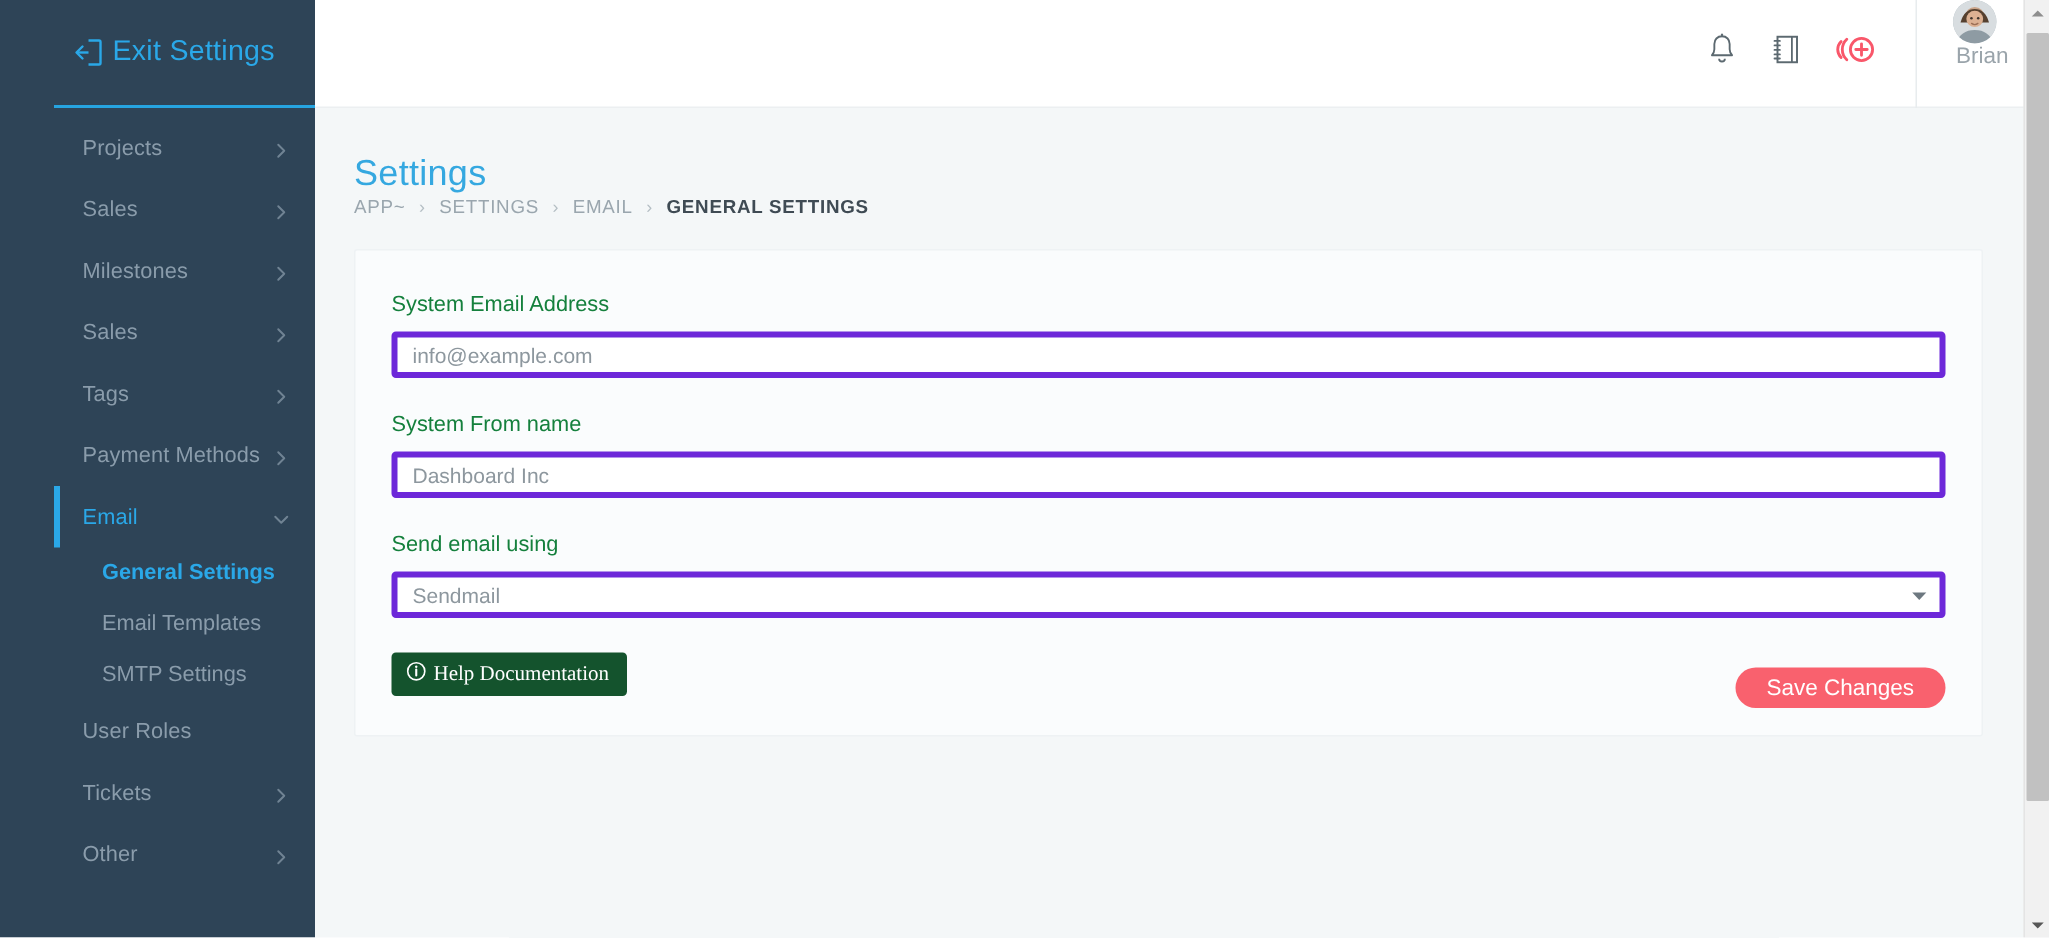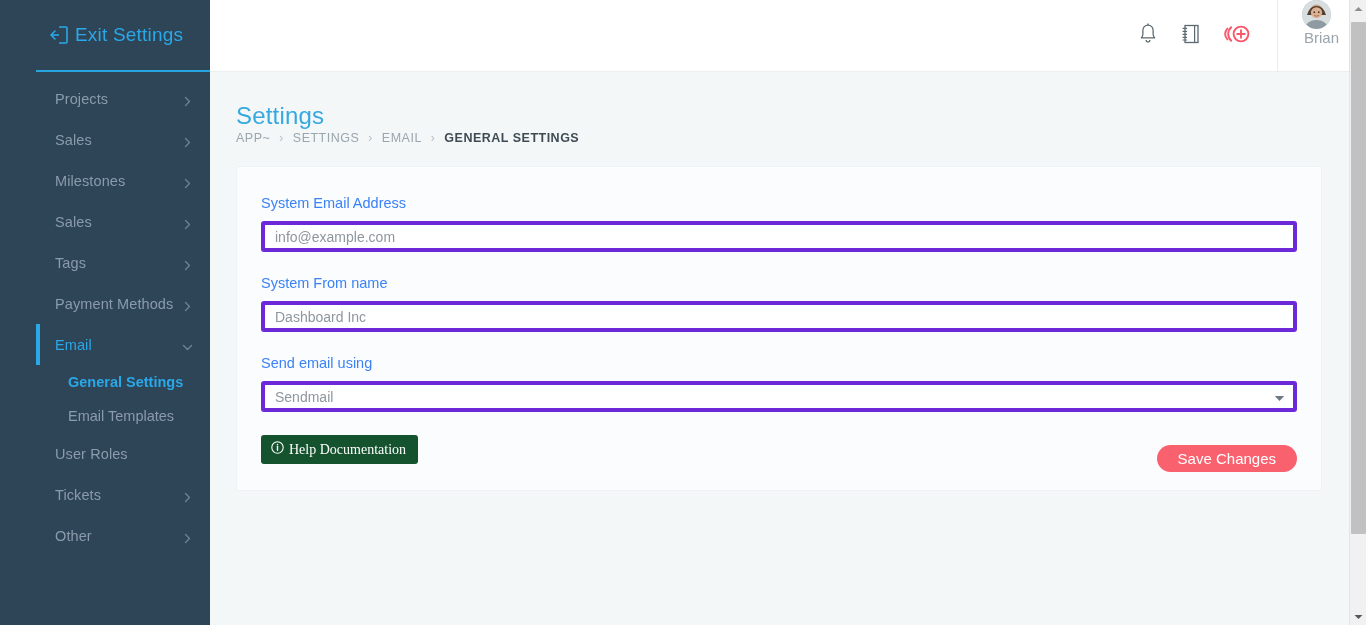--- a/index.html
+++ b/index.html
@@ -141,21 +141,21 @@
     border: 1px solid #eef2f4;
     border-radius: 2px;
     width: 1086px;
     padding: 28px 24px 26px 24px;
     position: relative;
   }
   .field { margin-bottom: 23px; }
   .field:last-of-type { margin-bottom: 20px; }
   .field-label {
     font-size: 14.5px;
-    color: #3b82f6;
+    color: #15803d;
     margin-bottom: 10px;
     display: block;
   }
   .field-input {
     width: 100%;
     height: 31px;
     border: 4px solid #6d28d9;
     border-radius: 3px;
     background: #ffffff;
     font-size: 14px;
@@ -302,20 +302,23 @@
               <path d="M1.5 3.5 L5.5 7.5 L9.5 3.5" fill="none" stroke="#8a9cab" stroke-width="1.3" stroke-linecap="round" stroke-linejoin="round"></path>
             </svg>
         </span>
       </div>
 
       <div class="sub-item active">
         <span class="label">General Settings</span>
       </div>
       <div class="sub-item">
         <span class="label">Email Templates</span>
+      </div>
+      <div class="sub-item">
+        <span class="label">SMTP Settings</span>
       </div>
 
       <div class="nav-item">
         <span class="label">User Roles</span>
       </div>
       <div class="nav-item">
         <span class="label">Tickets</span>
         <span class="chev">
           <svg width="11" height="11" viewBox="0 0 11 11">
               <path d="M3.5 1.5 L7.5 5.5 L3.5 9.5" fill="none" stroke="#8a9cab" stroke-width="1.3" stroke-linecap="round" stroke-linejoin="round"></path>

